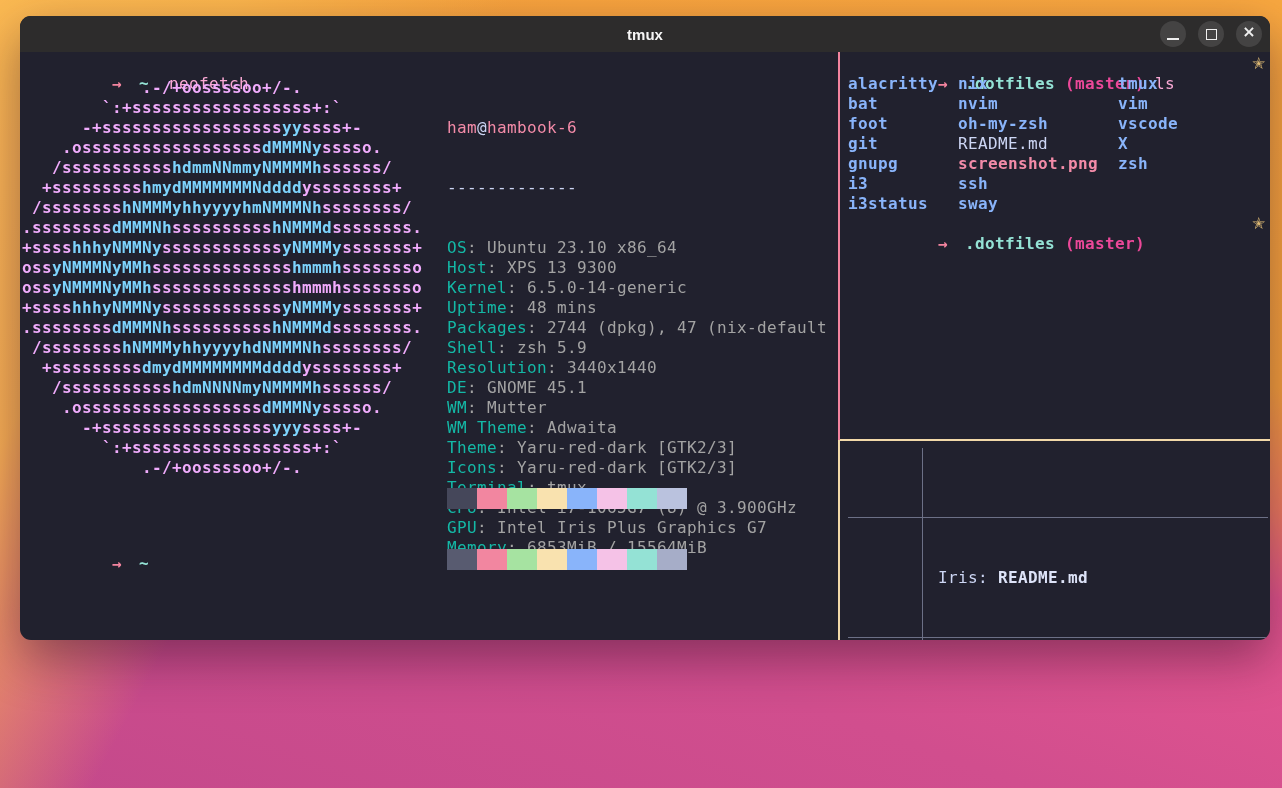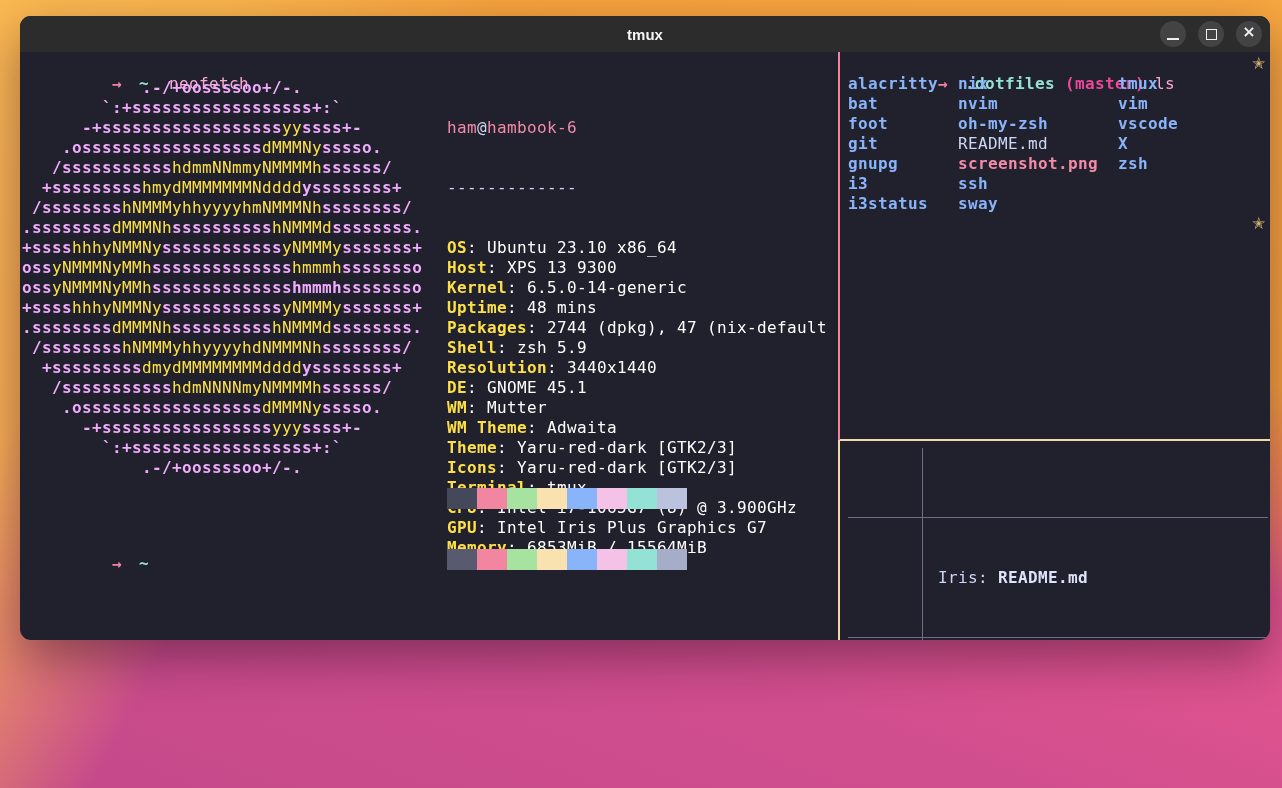--- a/index.html
+++ b/index.html
@@ -32,25 +32,25 @@
   .row{position:absolute; height:20px;}
   
   .p-arrow{color:#f3849f; font-weight:bold;}
   .p-dir{color:#94e2d5; font-weight:bold;}
   .p-branch{color:#ec4899; font-weight:bold;}
   .p-cmd{color:#f9a8d4;}
   .star{color:#dcb873; font-family:"DejaVu Sans", sans-serif; letter-spacing:0;}
   
   .art-line{height:20px;}
   .p{color:#f0abfc; font-weight:bold;}
-  .w{color:#fde047; font-weight:normal;}
+  .w{color:#7dd3fc; font-weight:bold;}
   
   .info-row{height:20px;}
-  .ilabel{color:#fde047; font-weight:bold;}
-  .ival{color:#ffffff;}
+  .ilabel{color:#14b8a6; font-weight:normal;}
+  .ival{color:#a3a3a3;}
   .iuser{color:#f38ba8; font-weight:normal;}
   .iat{color:#cdd6f4;}
   .isep{color:#cdd6f4;}
   
   .pal-row{display:flex; height:21px;}
   .pal-cell{width:30px; height:21px;}
   
   .ls-row{height:20px; display:flex;}
   .ls-c0{width:110px;} .ls-c1{width:160px;}
   .dir{color:#89b4fa; font-weight:bold;}
@@ -128,20 +128,23 @@
 
     
     <div style="position:absolute; left:828px; top:0; width:422px; height:386px;">
       <div class="row" style="left:10px; top:2px;">
         <span class="p-arrow">→</span><span class="p-dir" style="margin-left:17px;">.dotfiles</span><span class="p-branch" style="margin-left:10px;">(master)</span><span class="p-cmd" style="margin-left:10px;">ls</span>
       </div>
       <span class="star" style="position:absolute; left:404px; top:2px;">✭</span>
 
       <div style="position:absolute; left:0; top:22px;"><div class="ls-row"><span class="dir ls-c0">alacritty</span><span class="dir ls-c1">nix</span><span class="dir">tmux</span></div><div class="ls-row"><span class="dir ls-c0">bat</span><span class="dir ls-c1">nvim</span><span class="dir">vim</span></div><div class="ls-row"><span class="dir ls-c0">foot</span><span class="dir ls-c1">oh-my-zsh</span><span class="dir">vscode</span></div><div class="ls-row"><span class="dir ls-c0">git</span><span class="file ls-c1">README.md</span><span class="dir">X</span></div><div class="ls-row"><span class="dir ls-c0">gnupg</span><span class="img ls-c1">screenshot.png</span><span class="dir">zsh</span></div><div class="ls-row"><span class="dir ls-c0">i3</span><span class="dir ls-c1">ssh</span></div><div class="ls-row"><span class="dir ls-c0">i3status</span><span class="dir ls-c1">sway</span></div></div>
 
+      <div class="row" style="left:10px; top:162px;">
+        <span class="p-arrow">→</span><span class="p-dir" style="margin-left:17px;">.dotfiles</span><span class="p-branch" style="margin-left:10px;">(master)</span>
+      </div>
       <span class="star" style="position:absolute; left:404px; top:162px;">✭</span>
     </div>
 
     
     <div style="position:absolute; left:828px; top:396px; width:422px; height:284px;">
       <div class="bat-vline"></div>
       <div class="bat-row"><div class="bat-rule"></div></div>
       <div class="bat-row">
         <span class="bat-seg"><span class="bat-file-label">Iris:</span><span> </span><span class="bat-file-name">README.md</span></span>
       </div>

